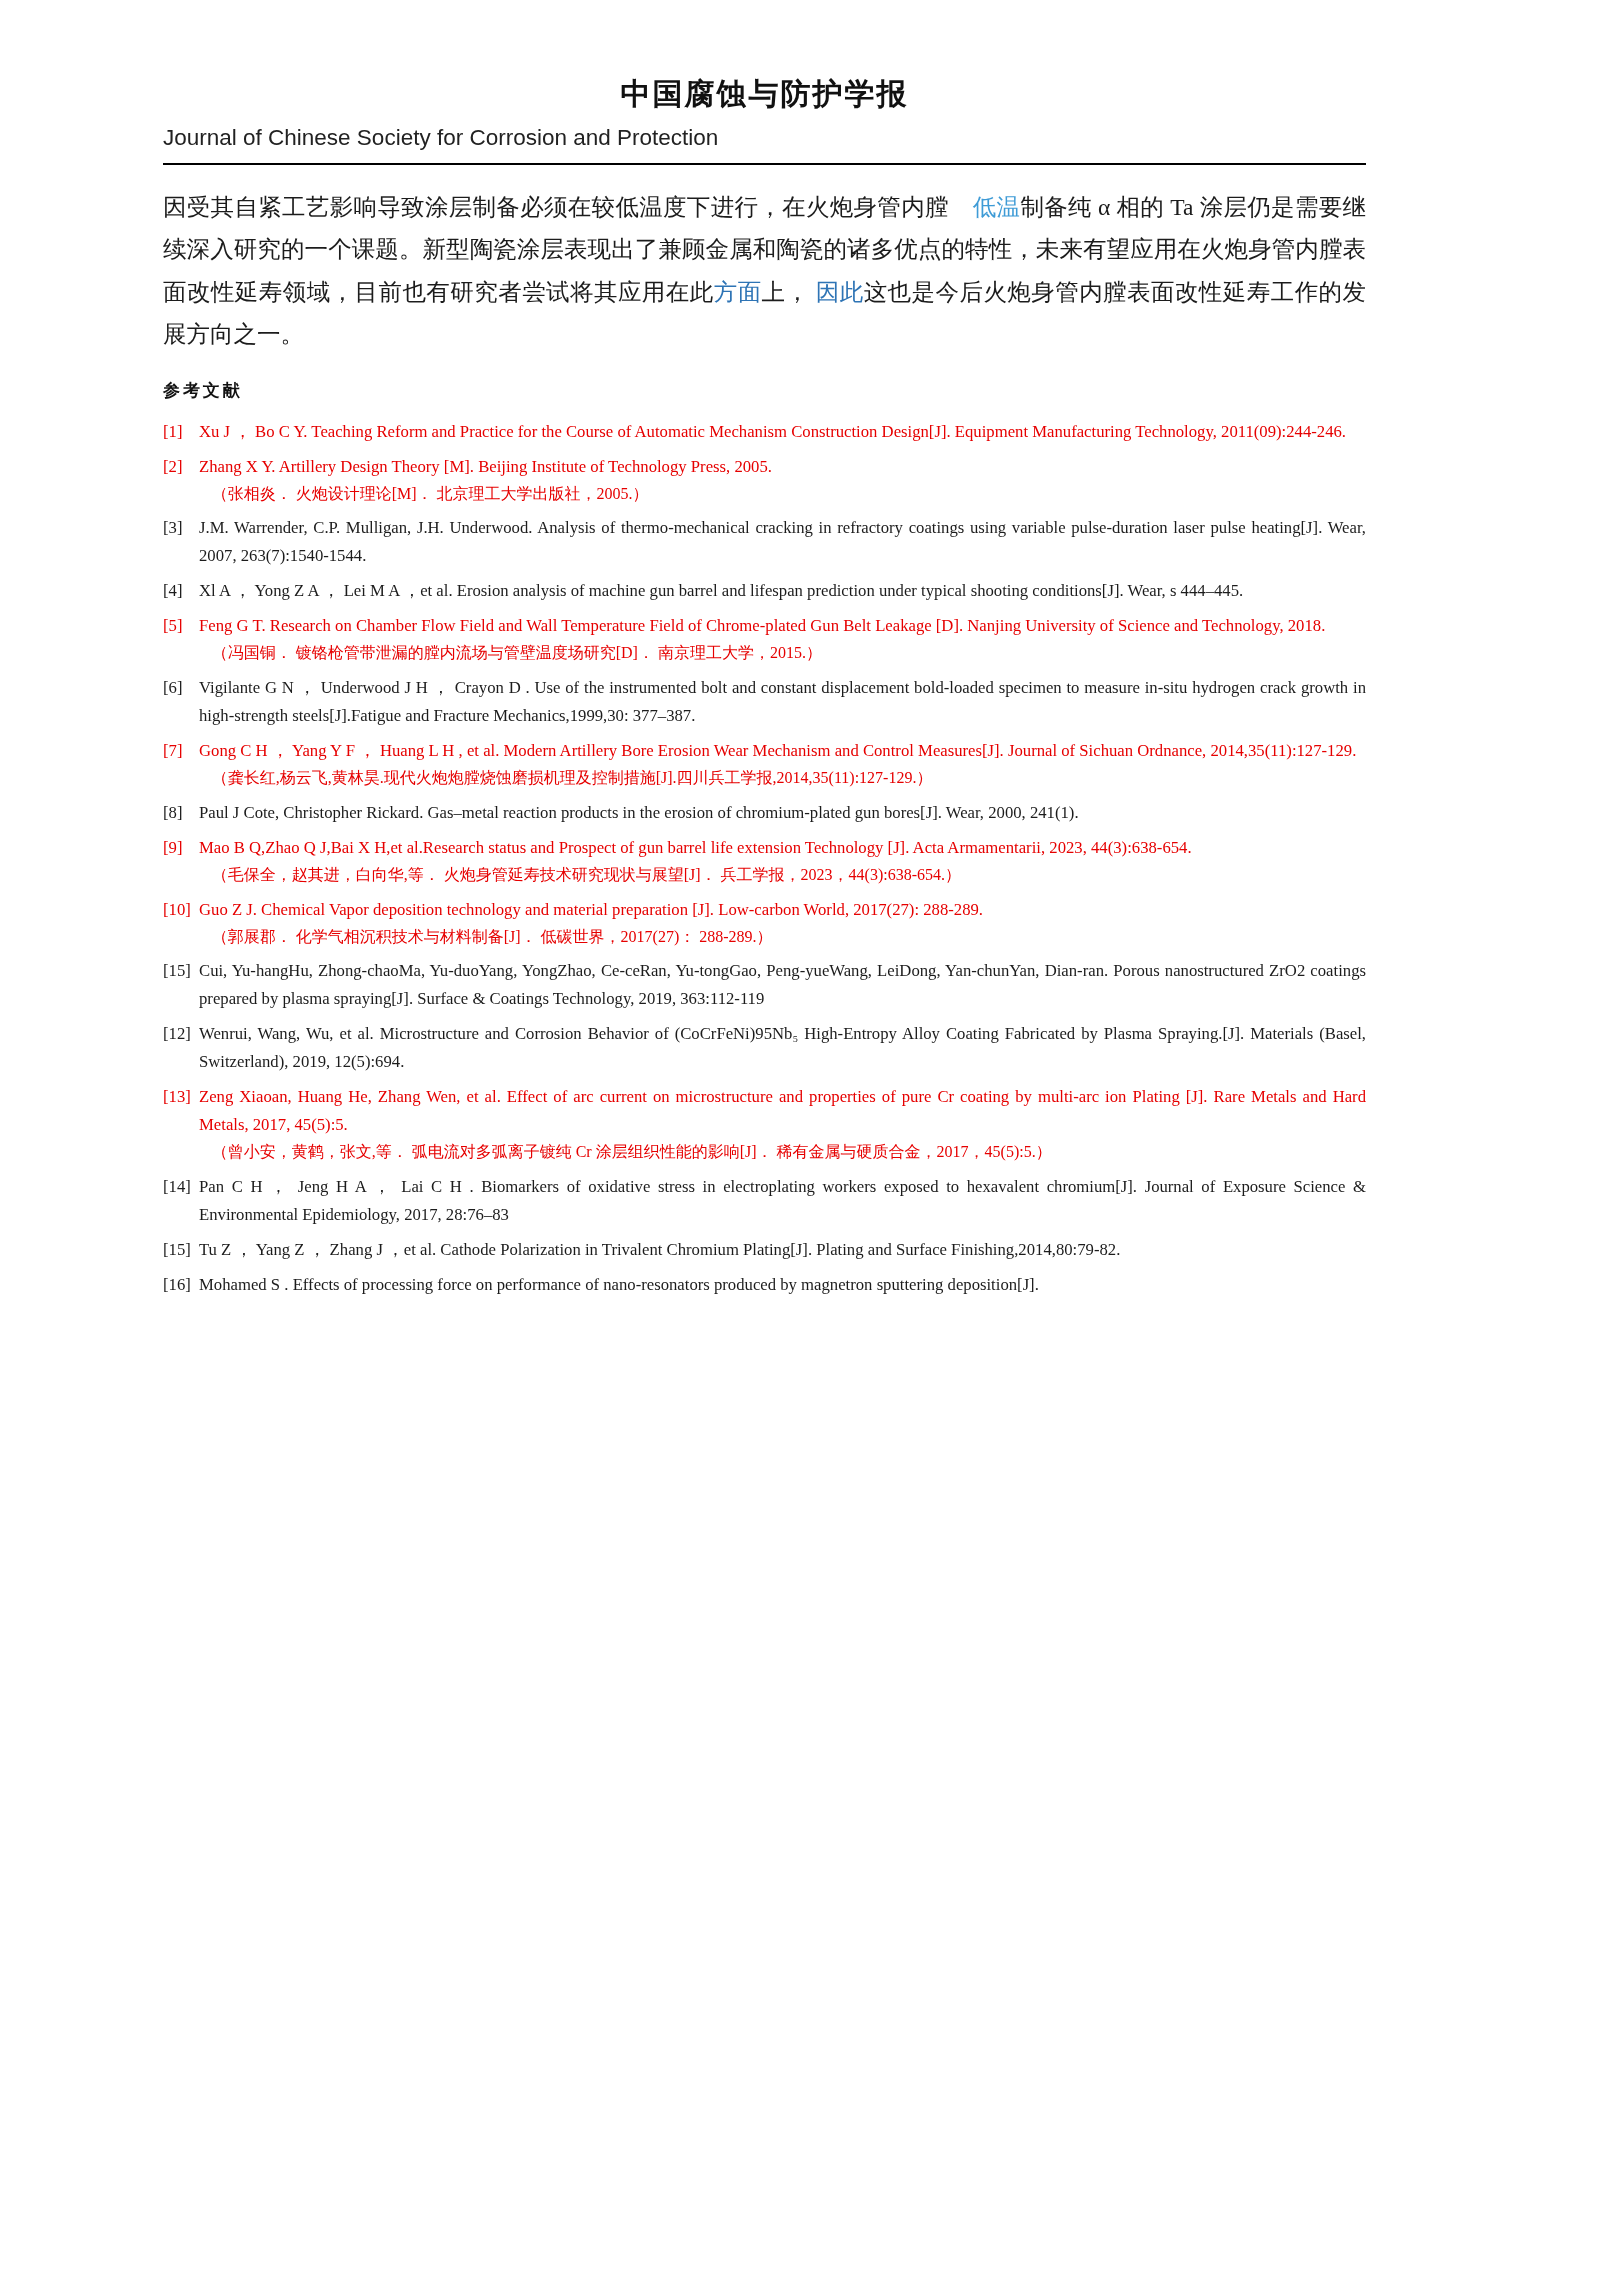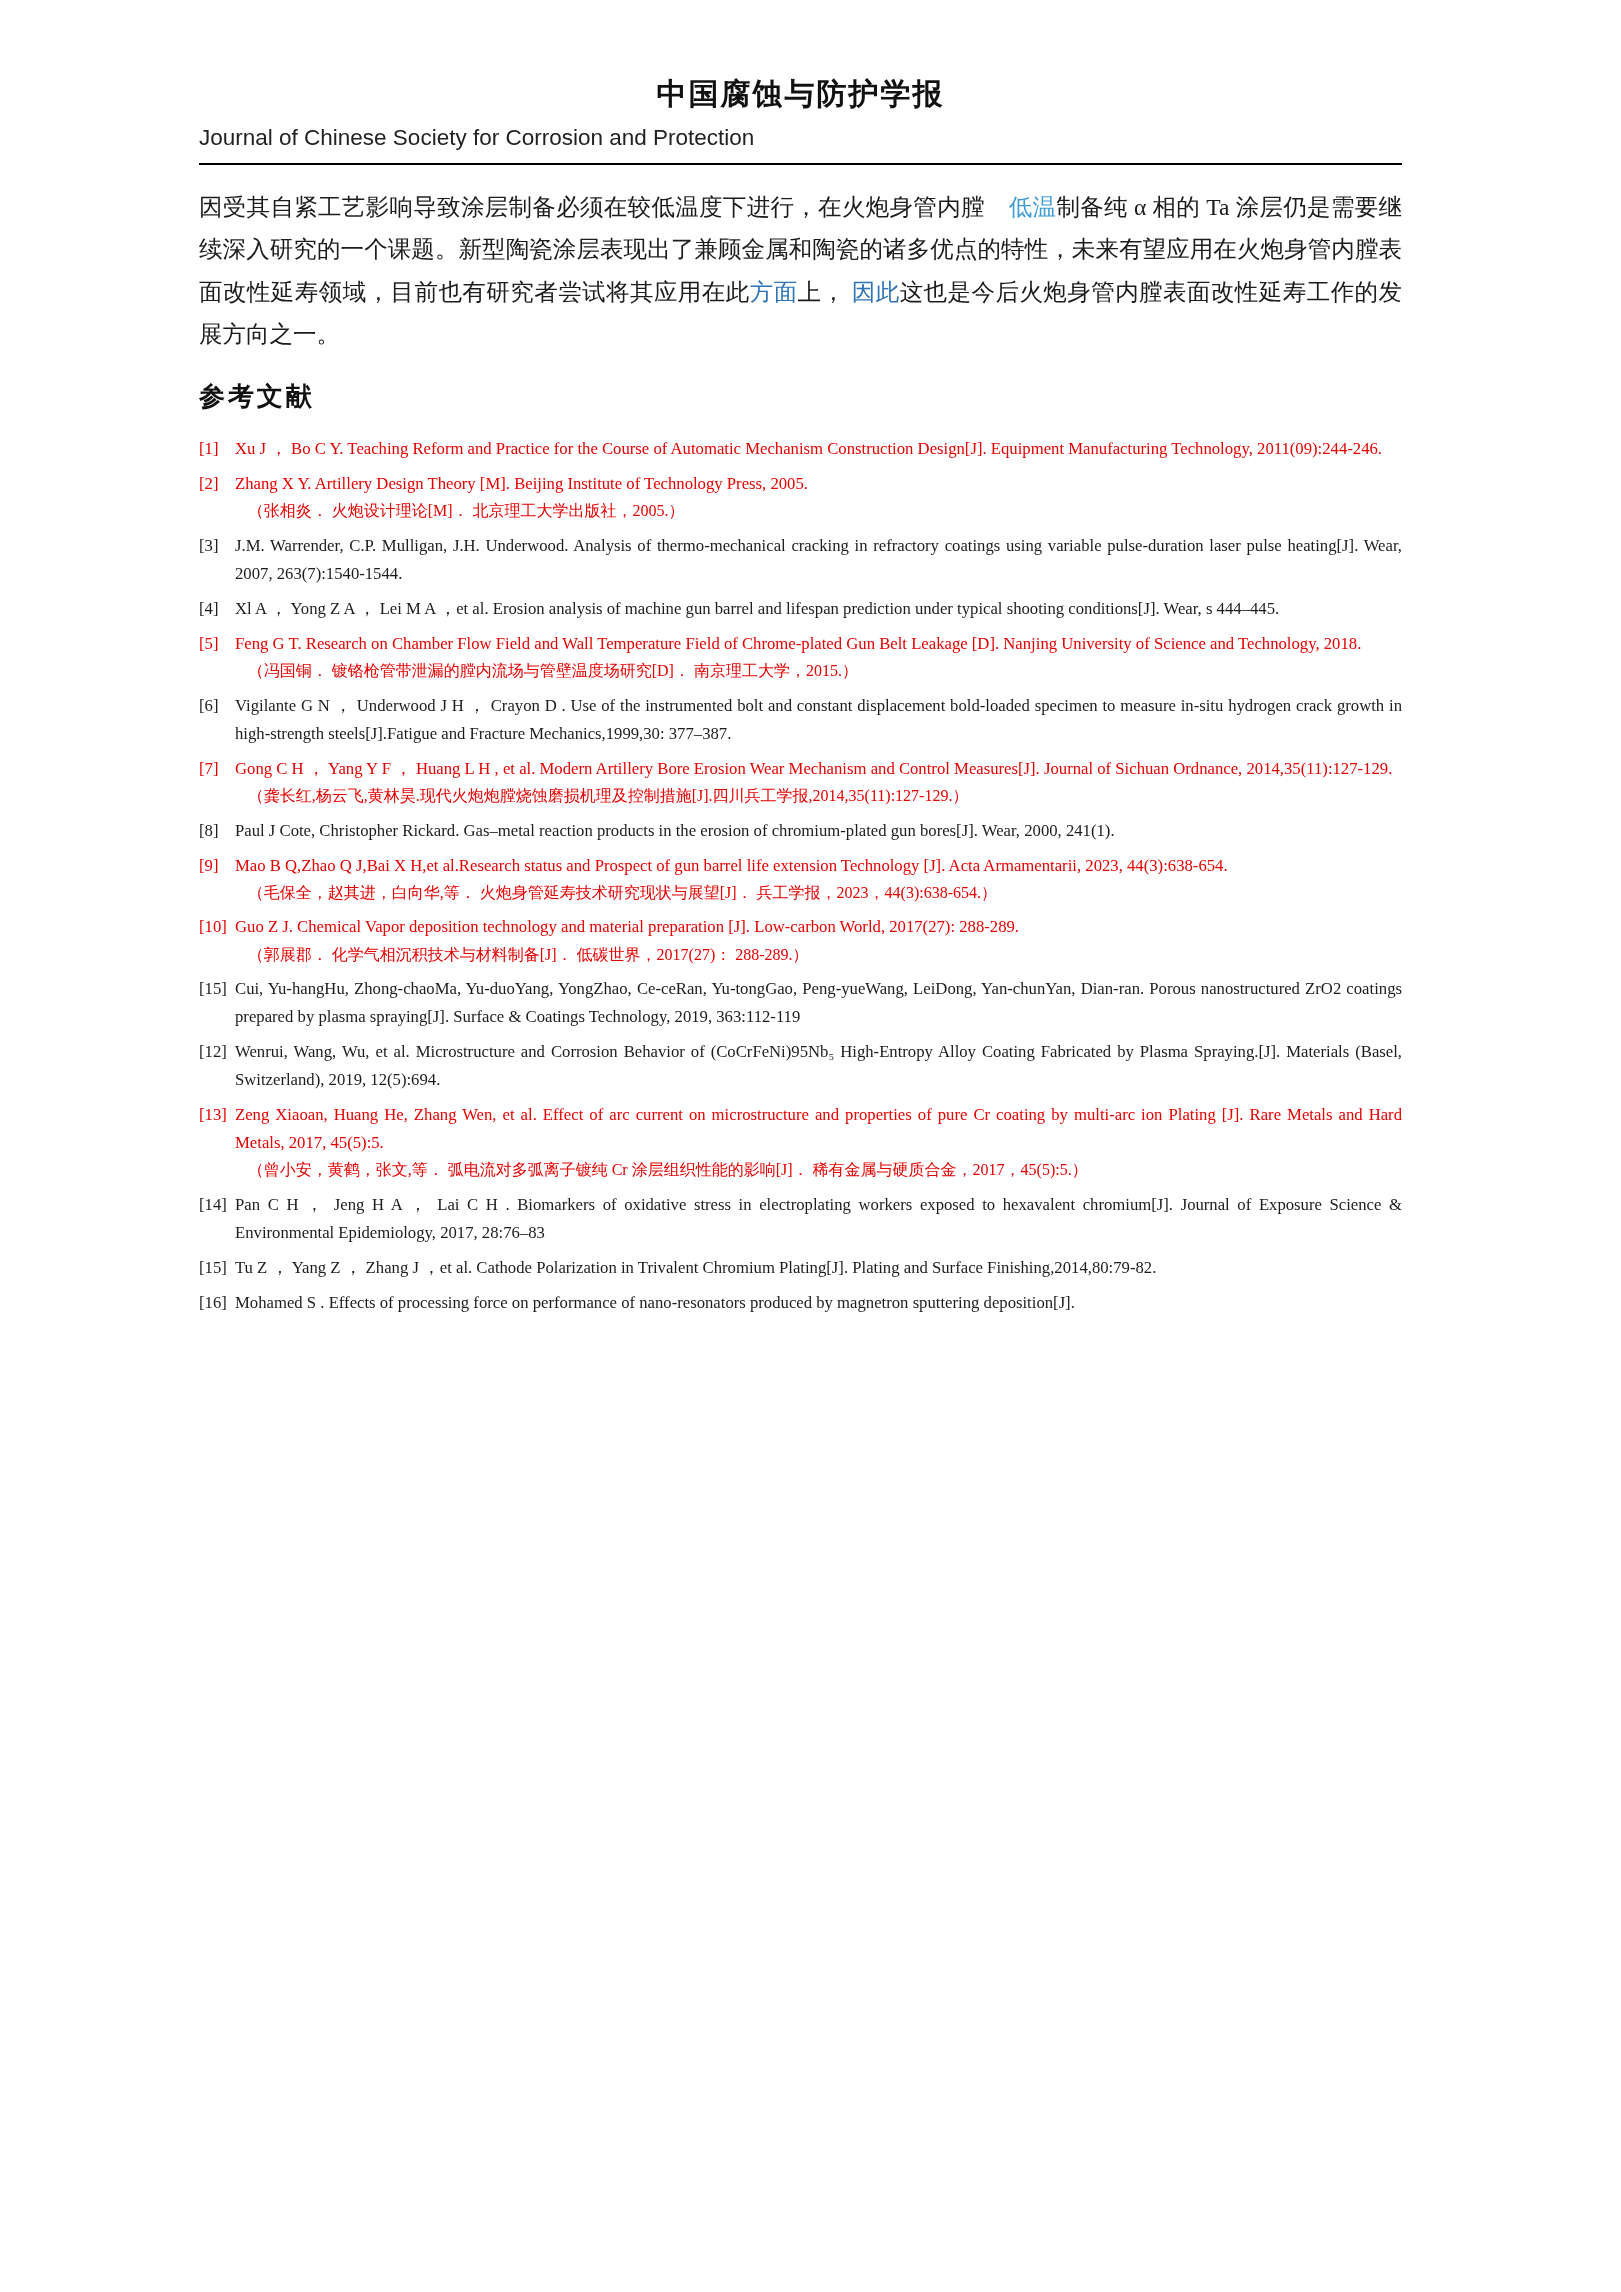--- a/index.html
+++ b/index.html
@@ -6,21 +6,20 @@
   body { background: #ffffff; }
 
   .page {
     position: relative;
     width: 1529px;
     height: 2293px;
     background: #ffffff;
     font-family: "Liberation Serif", "DejaVu Serif", serif;
     color: #1c1c1c;
     overflow: hidden;
-    padding-left: 36px;
   }
 
   .content {
     padding: 74px 163px 0 163px;
   }
 
   .title-cn {
     text-align: center;
     font-size: 30px;
     font-weight: 600;
@@ -45,21 +44,21 @@
   .body-par {
     margin-top: 21.6px;
     font-size: 23.5px;
     line-height: 1.8;
     text-align: justify;
     color: #1c1c1c;
   }
 
   .refs-heading {
     margin-top: 20px;
-    font-size: 26px;
+    font-size: 17px;
     font-weight: 700;
     letter-spacing: 2.9px;
     color: #111;
   }
 
   .refs {
     margin-top: 15.7px;
     font-size: 16.7px;
     line-height: 1.68;
   }

